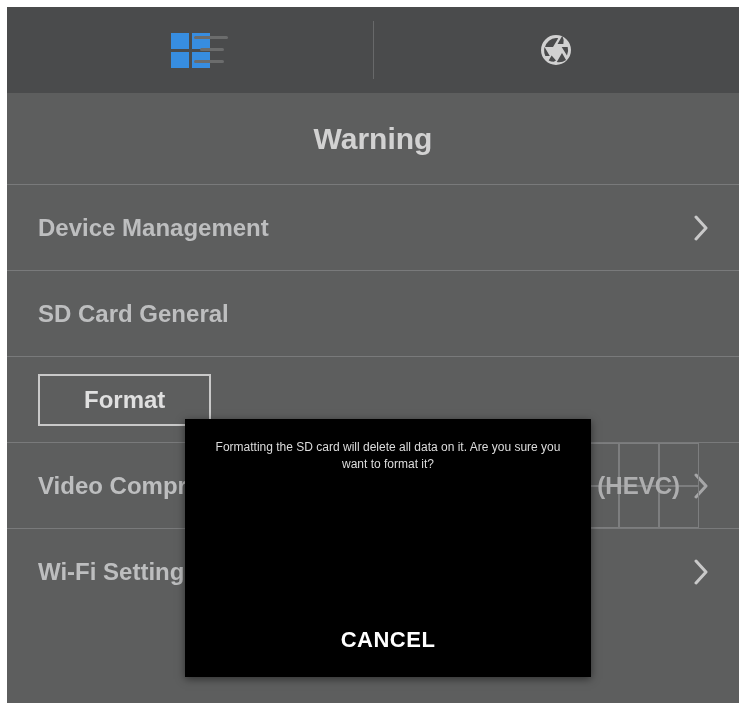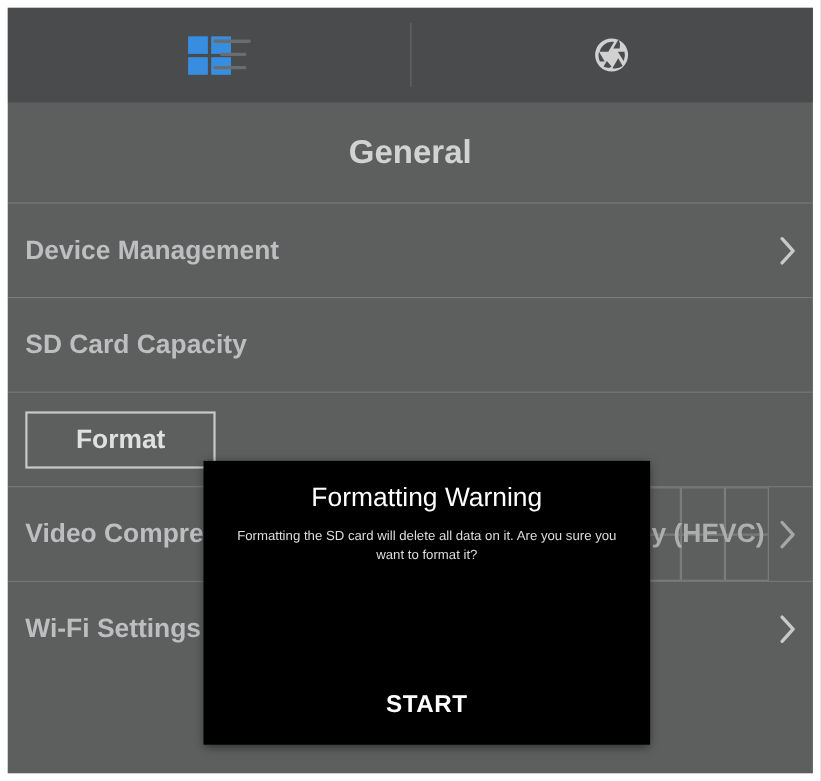--- a/index.html
+++ b/index.html
@@ -97,21 +97,21 @@
     font-weight: 700;
     border-bottom: 1px solid var(--divider);
   }
 
   
   .row {
     display: flex;
     align-items: center;
     justify-content: space-between;
     height: 86px;
-    padding: 0 16px;
+    padding: 0 31px;
     border-bottom: 1px solid var(--divider);
     color: #dcddde;
     font-size: 24px;
     font-weight: 600;
   }
   .row-label { color: #d8d9da; }
   .row-value { color: #eeeeee; font-weight: 700; }
   .chev {
     width: 14px;
     height: 26px;
@@ -245,34 +245,34 @@
       <div class="tab">
         <span class="aperture-icon">
           <svg width="36" height="36" viewBox="0 0 24 24" fill="#eeeeee">
             <path d="M12 2a10 10 0 1 0 0 20 10 10 0 0 0 0-20zm4.9 6H13l3.2-5.5A8 8 0 0 1 16.9 8zM12 4c.5 0 1 .05 1.5.14L10 10H4.7A8 8 0 0 1 12 4zM4.1 12c0-.7.1-1.3.26-2l3.5 6-3 0A8 8 0 0 1 4.1 12zm3 7l2-3.4L12 19l-1.5.9A8 8 0 0 1 7.1 19zm5.4 1l3.5-6 2.7 4.7A8 8 0 0 1 12.5 20zm6.8-4.4L15.8 10h4A8 8 0 0 1 19.3 15.6z"></path>
           </svg>
         </span>
       </div>
     </div>
 
     <div class="section-title">
-      <span>General</span>
+      <span>Warning</span>
     </div>
 
     <div class="row">
       <span class="row-label">Device Management</span>
       <span class="right-group">
         <svg class="chev" viewBox="0 0 14 26" fill="none">
           <path d="M2 2l10 11L2 24" stroke="#e5e5e5" stroke-width="3" stroke-linecap="round" stroke-linejoin="round"></path>
         </svg>
       </span>
     </div>
 
     <div class="row">
-      <span class="row-label">SD Card Capacity</span>
+      <span class="row-label">SD Card General</span>
     </div>
 
     <div class="row">
       <button class="btn-outline">Format</button>
     </div>
 
 
     <div class="row vc-row">
       <span class="row-label">Video Compress</span>
       <span class="right-group">
@@ -296,21 +296,20 @@
       <span class="right-group">
         <svg class="chev" viewBox="0 0 14 26" fill="none">
           <path d="M2 2l10 11L2 24" stroke="#e5e5e5" stroke-width="3" stroke-linecap="round" stroke-linejoin="round"></path>
         </svg>
       </span>
     </div>
 
     <div class="dim"></div>
 
     <div class="modal">
-      <div class="modal-title">Formatting Warning</div>
       <div class="modal-body">Formatting the SD card will delete all data on it. Are you sure  you want to format it?</div>
       <div class="modal-actions">
-        <button class="modal-btn btn-cancel">START</button>
+        <button class="modal-btn btn-cancel">CANCEL</button>
       </div>
     </div>
 
   </div>
 </div>
 
 </body></html>

